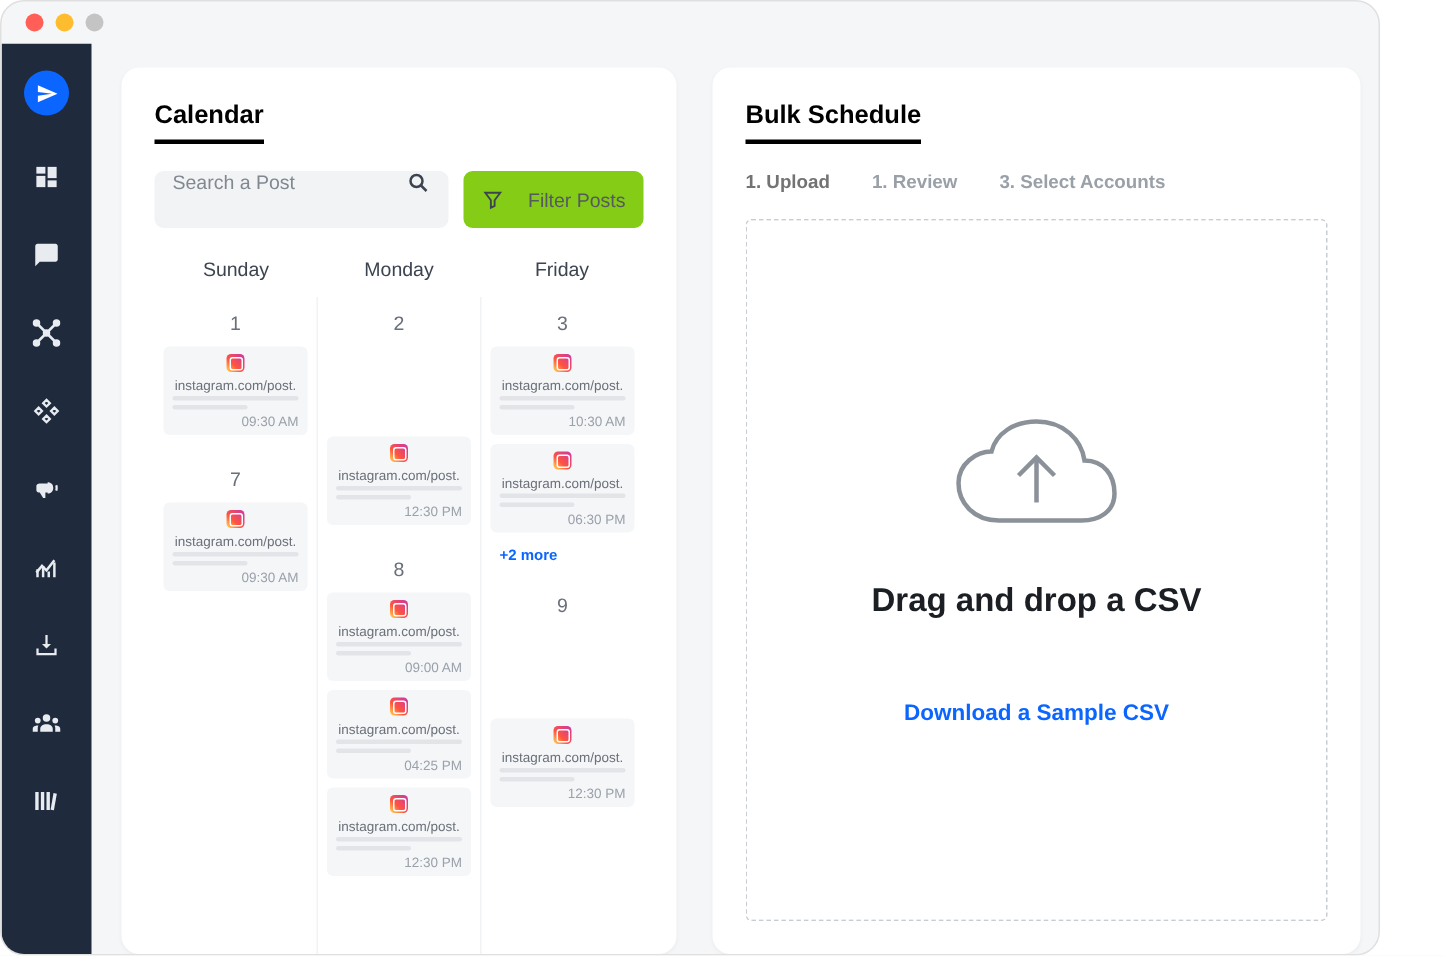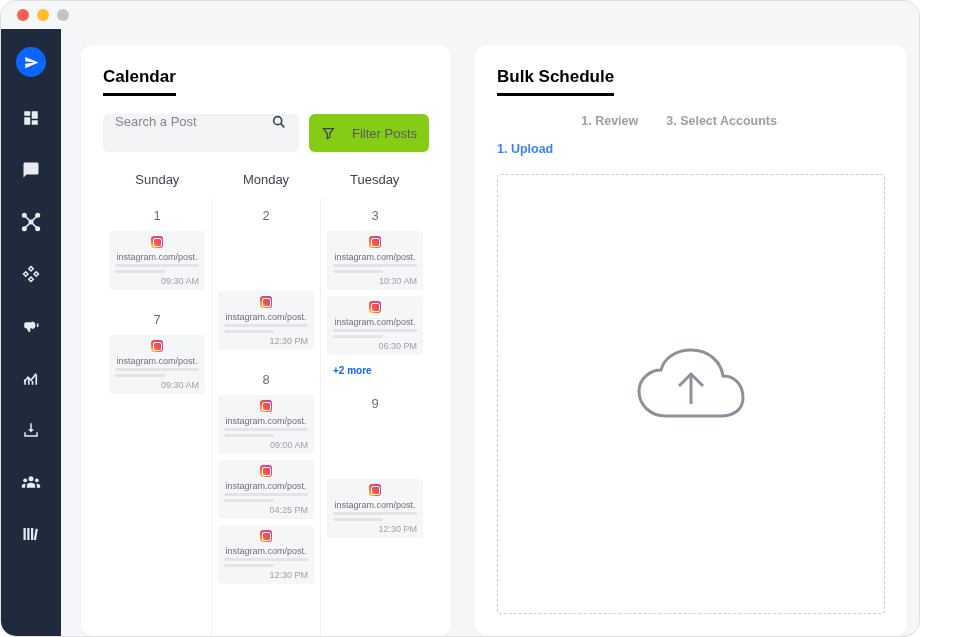--- a/index.html
+++ b/index.html
@@ -35,21 +35,21 @@
 .ig-icon { width: 12px; height: 12px; border-radius: 3px; background: linear-gradient(45deg,#fd5,#ff543e 40%,#c837ab); display: flex; align-items: center; justify-content: center; flex-shrink: 0; }
 .ig-icon::after { content: ""; width: 7px; height: 7px; border: 1.2px solid #fff; border-radius: 2px; }
 .post-card .lines { margin-top: 2px; }
 .post-card .line { height: 3px; background: #e2e4e8; border-radius: 2px; margin-bottom: 3px; }
 .post-card .line.short { width: 60%; }
 .post-card .time { text-align: right; font-size: 9px; color: #9ba1aa; }
 .more-link { font-size: 10px; color: #0b66ff; font-weight: 600; padding: 4px 6px; cursor: pointer; }
 .bulk-panel { width: 432px; padding: 22px 22px 22px 22px; display: flex; flex-direction: column; }
 .steps { display: flex; gap: 28px; margin-bottom: 18px; }
 .step { font-size: 12.5px; color: #9aa0a8; font-weight: 600; }
-.step.active { color: #3b82f6; margin-top: 28px; }
+.step.active { color: #737373; }
 .dropzone { flex: 1; border: 1.5px dashed #c8cdd4; border-radius: 4px; display: flex; flex-direction: column; align-items: center; justify-content: center; gap: 14px; cursor: pointer; padding: 30px 10px; }
 .cloud-icon { margin-bottom: 6px; }
 .dz-title { font-size: 22px; font-weight: 800; color: #1b1f24; }
 .dz-sub { font-size: 14.5px; color: #1b1f24; font-weight: 600; }
 .dz-sub .browse { color: #0b66ff; }
 .dz-link { margin-top: 40px; font-size: 15px; color: #0b66ff; font-weight: 700; cursor: pointer; }
 </style>
 </head>
 <body>
 
@@ -151,21 +151,21 @@
             <svg width="15" height="15" viewBox="0 0 24 24" fill="none" stroke="#3c4450" stroke-width="2">
                 <path d="M4 4h16l-6 8v6l-4 2v-8L4 4z"></path>
               </svg>
             <span>Filter Posts</span>
           </div>
         </div>
 
         <div class="days-header">
           <div class="day-col">Sunday</div>
           <div class="day-col">Monday</div>
-          <div class="day-col">Tuesday</div>
+          <div class="day-col">Friday</div>
         </div>
 
         <div class="grid">
 
           <div class="col">
             <div class="datecell">
               <div class="daynum">1</div>
               <div class="post-card">
                 <div class="top">
                     <span class="ig-icon"></span>
@@ -300,17 +300,19 @@
           <div class="step active">1. Upload</div>
           <div class="step">1. Review</div>
           <div class="step">3. Select Accounts</div>
         </div>
         <div class="dropzone">
           <svg class="cloud-icon" width="120" height="90" viewBox="0 0 120 90" fill="none" stroke="#8b9199" stroke-width="3">
             <path d="M35 70 C18 70 8 58 8 45 C8 32 20 24 30 24 C33 12 45 4 60 4 C78 4 90 16 92 30 C105 30 112 40 112 52 C112 64 102 70 90 70 L35 70 Z"></path>
             <line x1="60" y1="58" x2="60" y2="28"></line>
             <polyline points="48,40 60,28 72,40"></polyline>
           </svg>
+          <div class="dz-title">Drag and drop a CSV</div>
+          <div class="dz-link">Download a Sample CSV</div>
         </div>
       </div>
     </div>
   </div>
 </div>
 
 </body></html>

